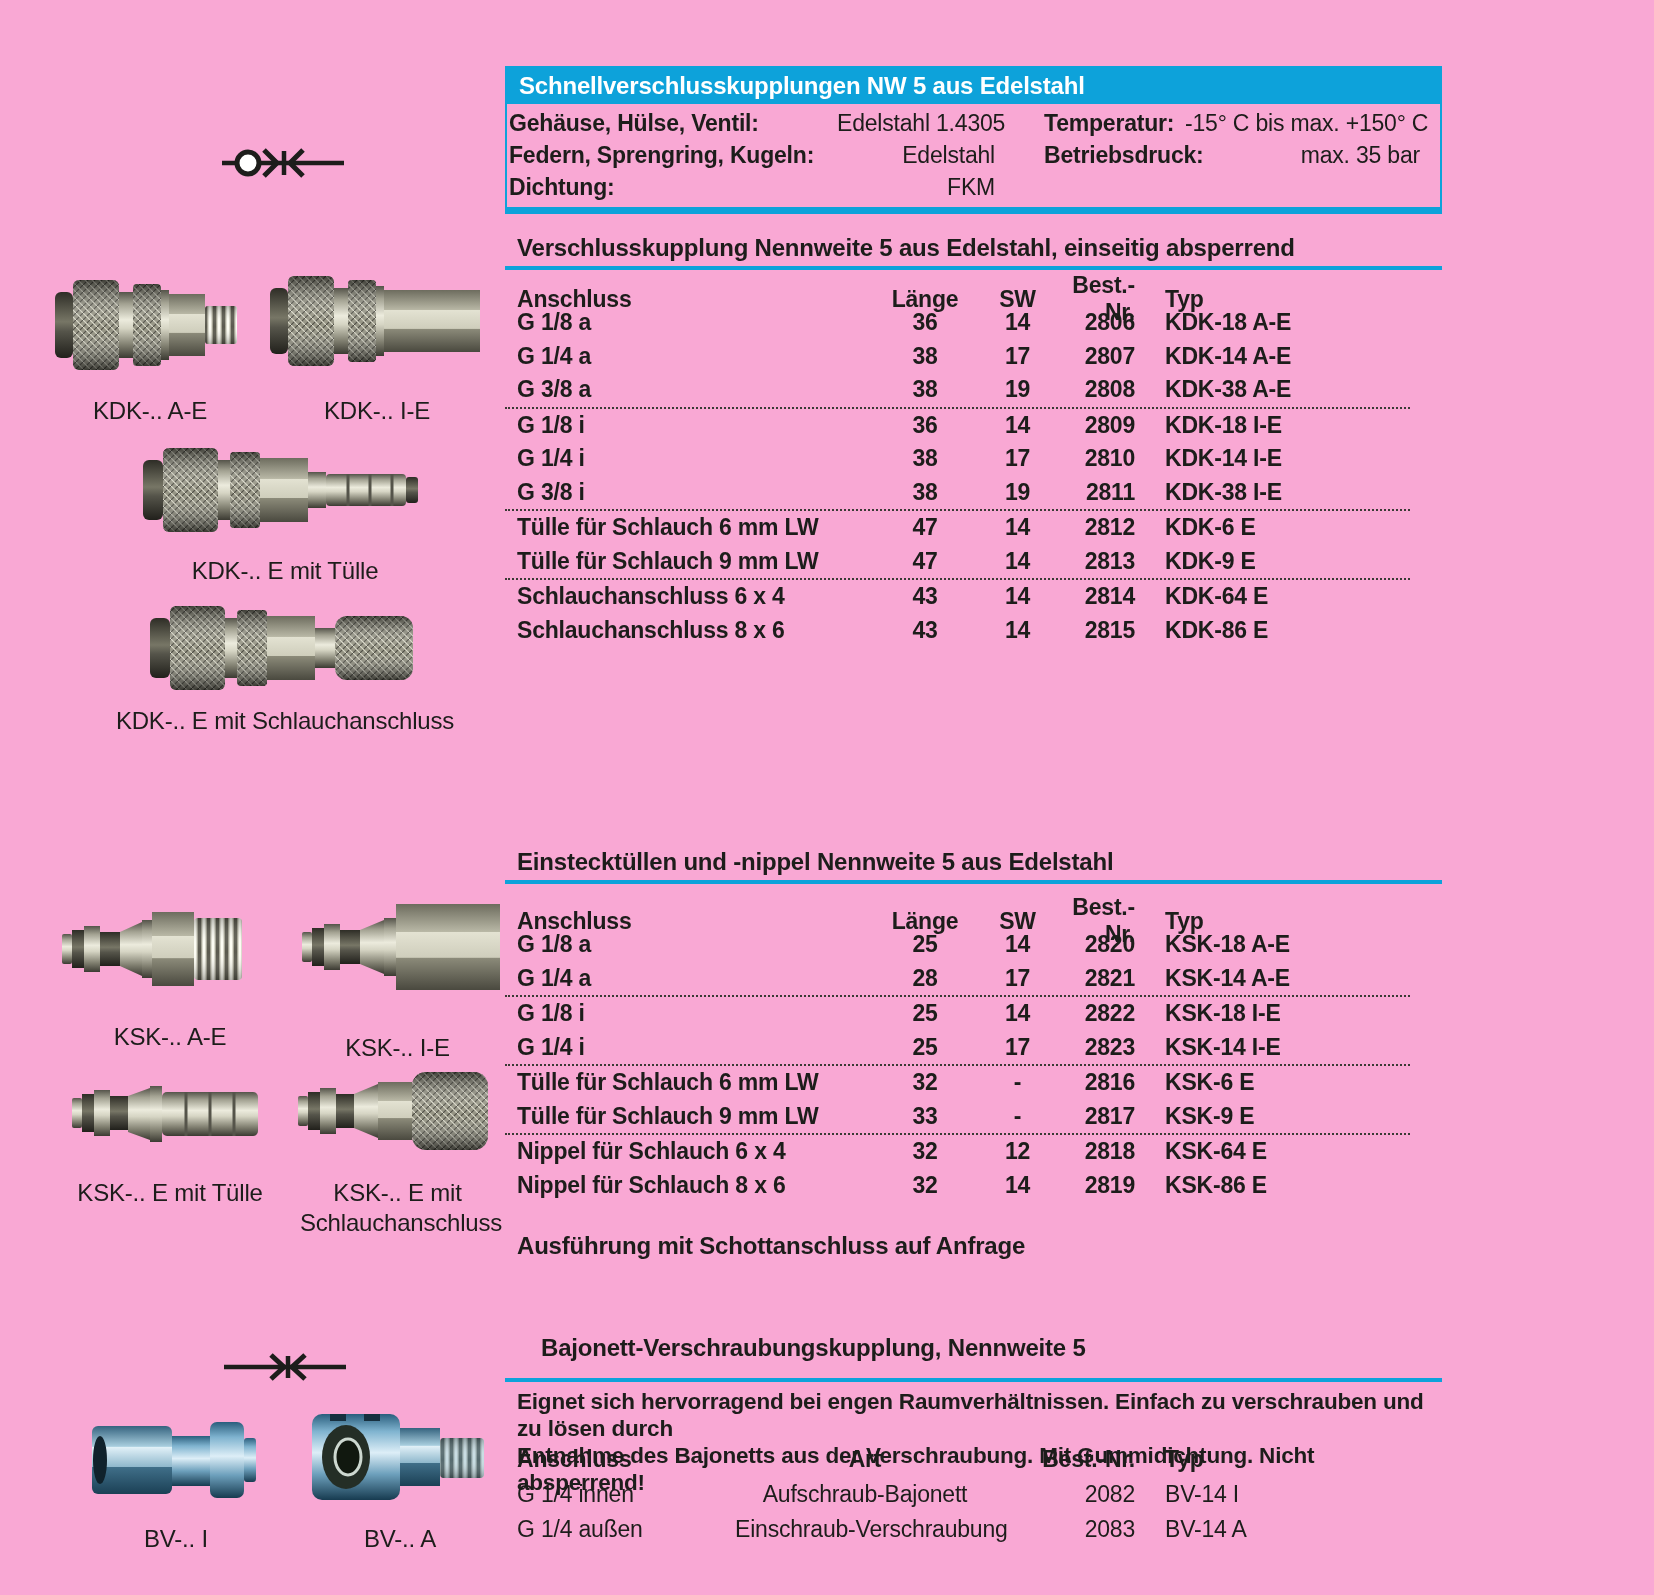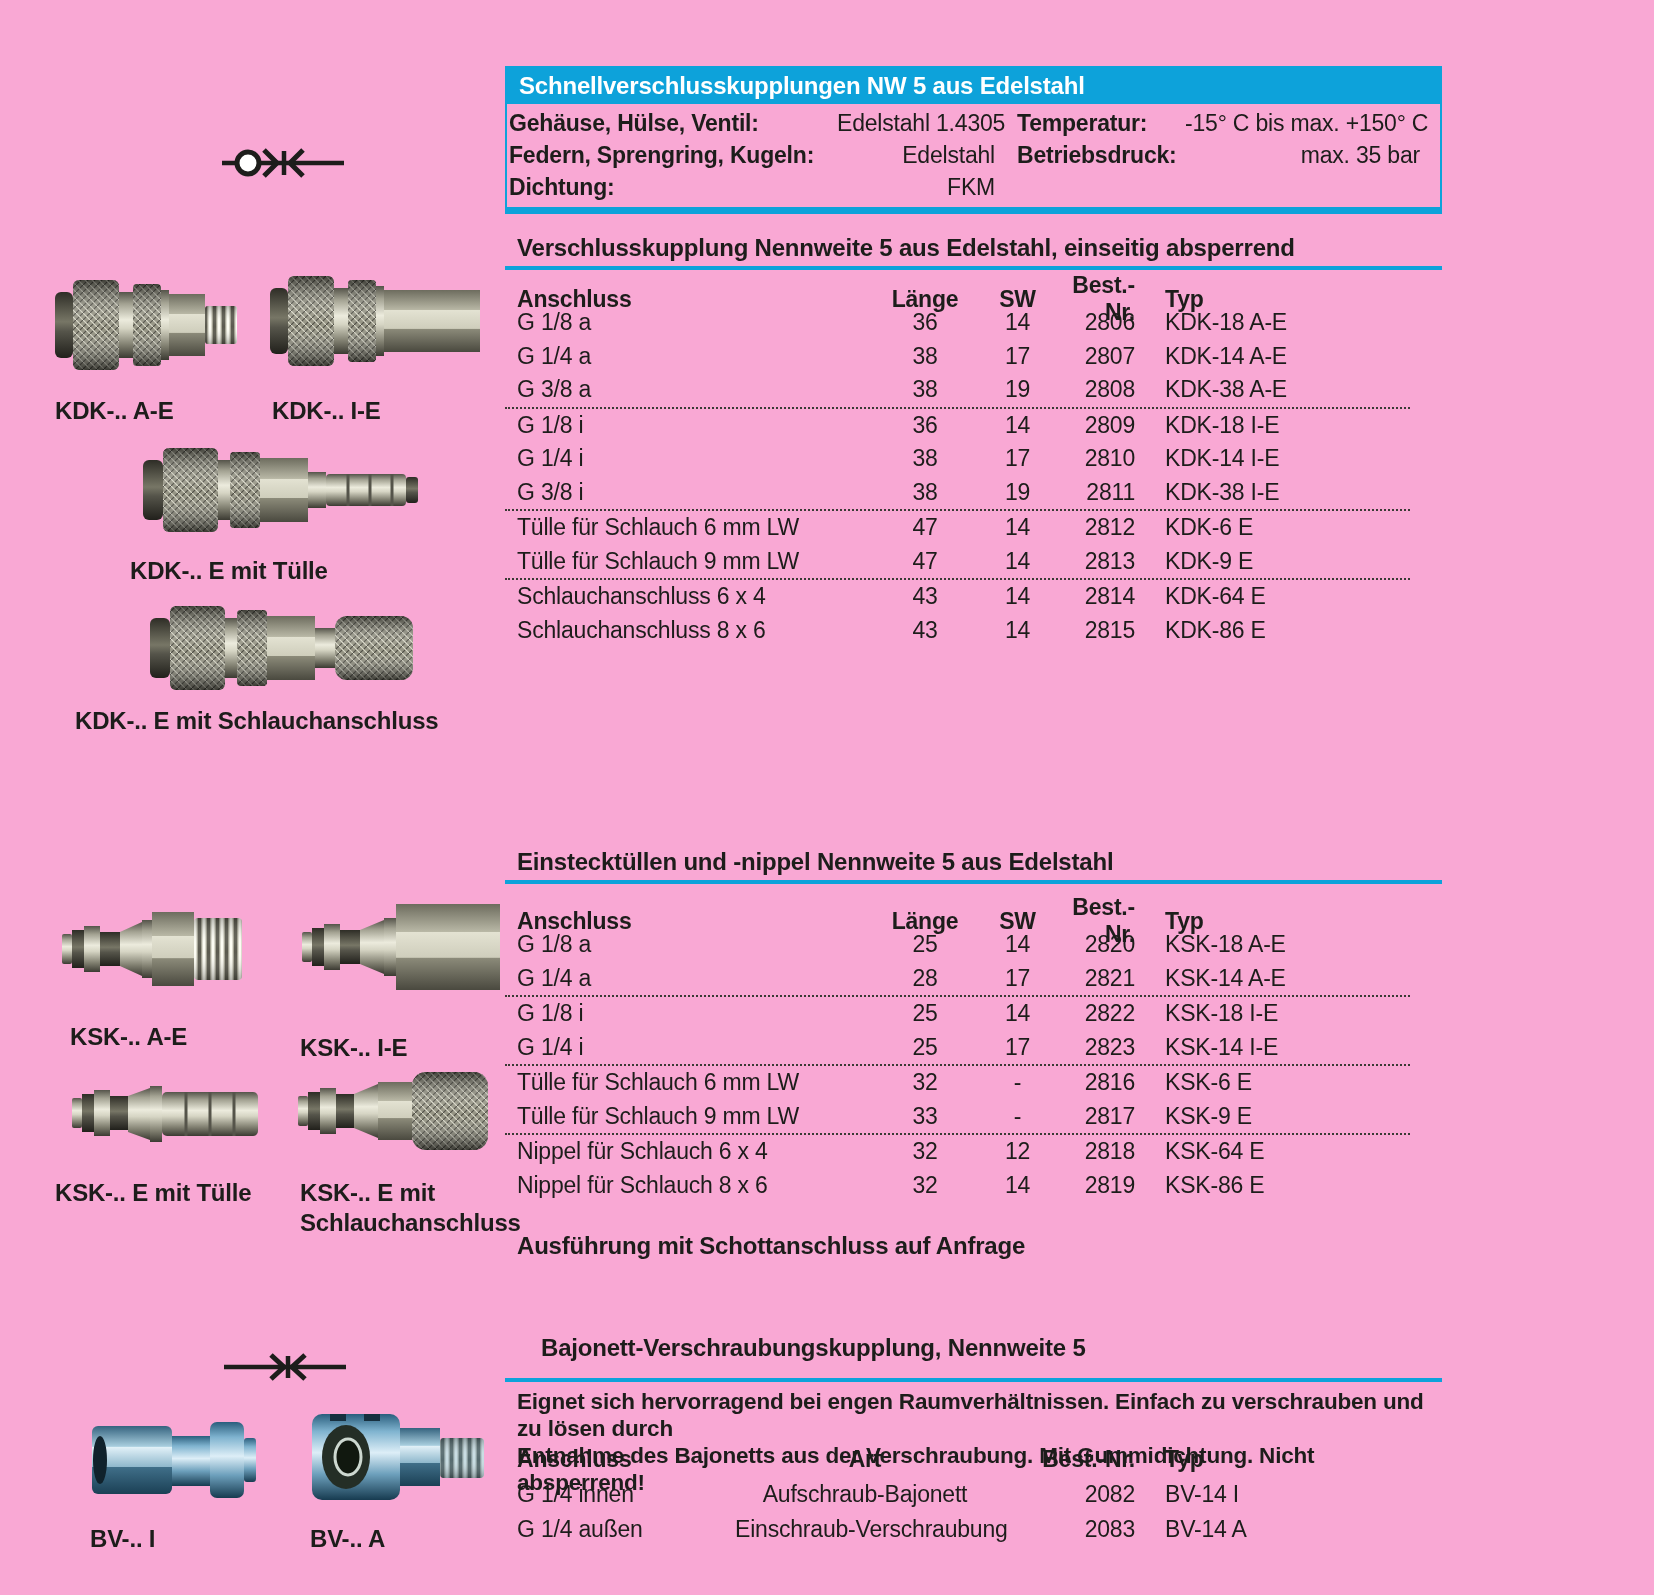--- a/index.html
+++ b/index.html
@@ -12,32 +12,32 @@
   
   .infobox{left:505px;top:66px;width:937px;box-sizing:border-box;
            border:2px solid var(--accent);border-bottom:7px solid var(--accent);}
   .infobox .bar{background:var(--accent);color:#fff;font-weight:bold;
                 font-size:24px;line-height:36px;height:36px;padding:0 12px;}
   .irows{padding:3px 0 4px 0;}
   .irow{display:grid;grid-template-columns:330px 158px 190px 1fr;
         font-size:23px;height:32px;align-items:center;}
   .lbl{font-weight:bold;padding-left:2px;white-space:nowrap;}
   .val{text-align:right;white-space:nowrap;}
-  .lbl2{font-weight:bold;padding-left:22px;white-space:nowrap;}
+  .lbl2{font-weight:bold;padding-left:22px;white-space:nowrap;margin-left:27px;}
   .val2{text-align:right;padding-right:20px;white-space:nowrap;}
 
   
   .section-title{position:absolute;left:517px;font-size:24px;font-weight:bold;
                  line-height:28px;white-space:nowrap;}
   .rule{position:absolute;left:505px;width:937px;height:4px;background:var(--accent);}
 
   
   .tbl{position:absolute;left:505px;width:905px;font-size:23px;}
   .trow{display:grid;grid-template-columns:375px 90px 95px 70px 1fr;
-        height:33.5px;align-items:center;}
+        height:33.5px;align-items:center;font-weight:bold;}
   .trow.head{font-weight:bold;height:34px;}
   .c1{padding-left:12px;white-space:nowrap;}
   .c2,.c3{text-align:center;}
   .c4{text-align:right;}
   .c5{padding-left:30px;white-space:nowrap;}
   .dot{border-top:2px dotted #3a3a35;}
 
   .bvtbl{position:absolute;left:505px;width:905px;font-size:23px;}
   .bvrow{display:grid;grid-template-columns:230px 260px 140px 1fr;
          height:35px;align-items:center;}
@@ -45,21 +45,21 @@
   .b1{padding-left:12px;white-space:nowrap;}
   .b2{text-align:center;white-space:nowrap;}
   .b3{text-align:right;}
   .b4{padding-left:30px;white-space:nowrap;}
 
   .note{position:absolute;left:517px;font-size:24px;font-weight:bold;white-space:nowrap;}
   .desc{position:absolute;left:517px;width:930px;font-size:22.5px;font-weight:bold;
         line-height:27px;}
 
   
-  .caption{position:absolute;font-size:24px;line-height:30px;font-weight:bold;}
+  .caption{position:absolute;font-size:24px;text-align:center;line-height:30px;}
   .photo{position:absolute;}
   .photo svg{display:block;}
 </style>
 </head>
 <body>
 
 <div class="page">
 
   <svg width="0" height="0" style="position:absolute" aria-hidden="true">
     <defs>

